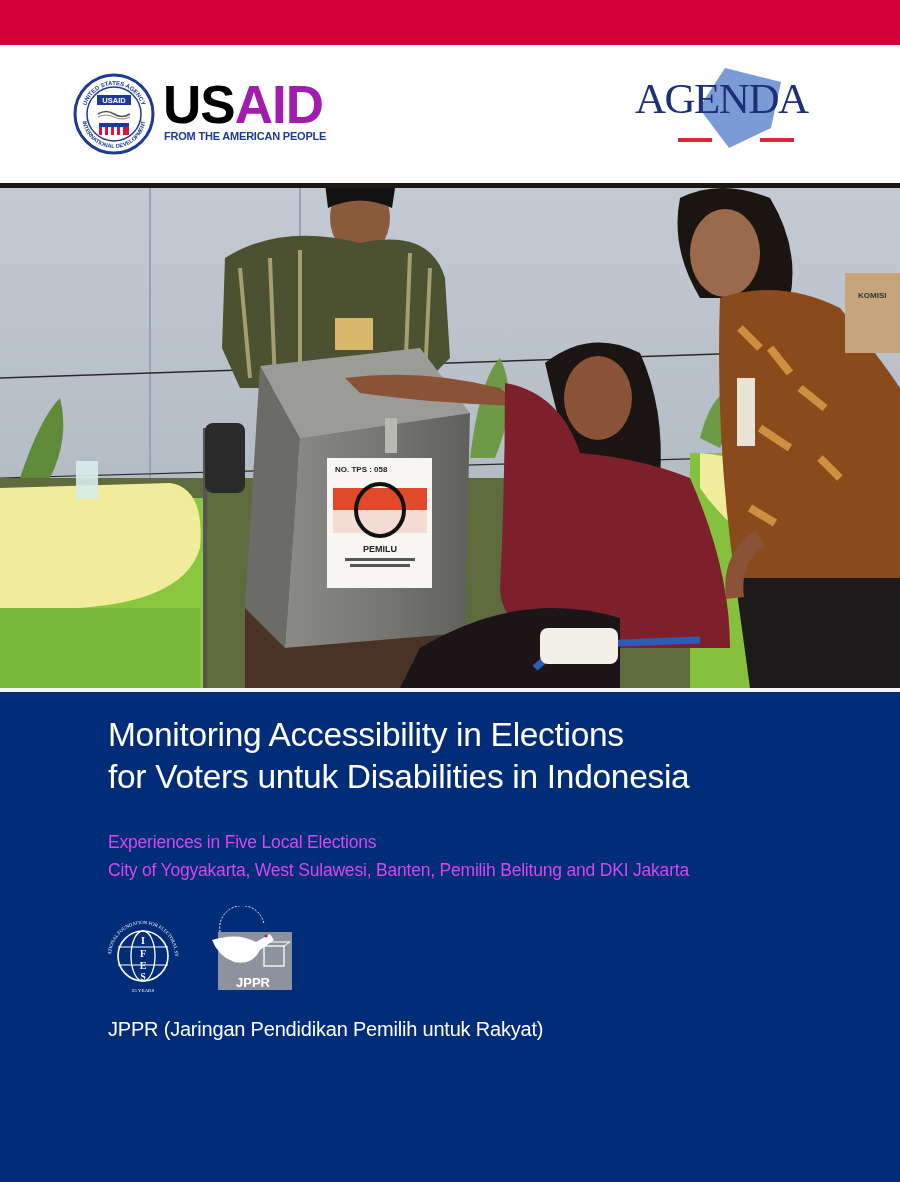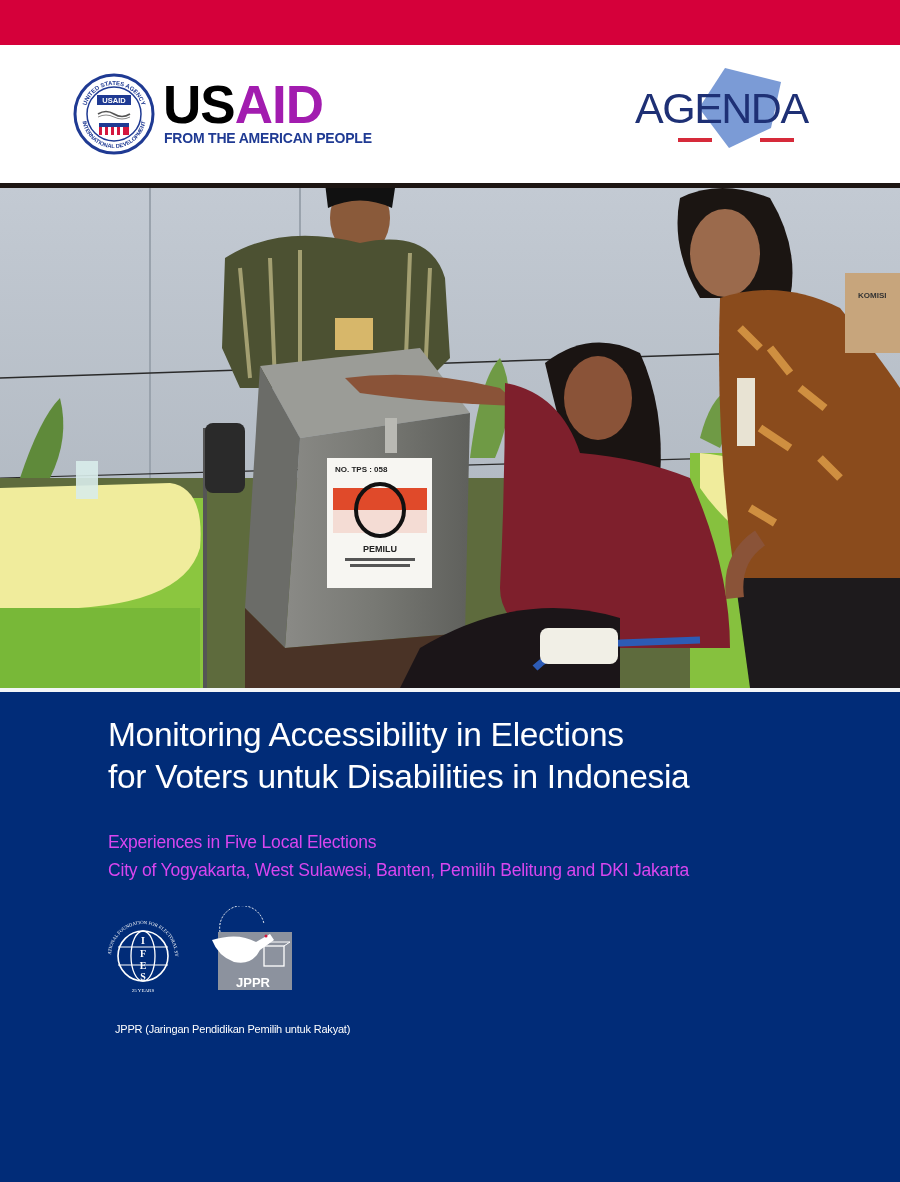--- a/index.html
+++ b/index.html
@@ -9,38 +9,38 @@
   .red-band { position:absolute; left:0; top:0; width:900px; height:45px; background:#d5003a; }
   .header { position:absolute; left:0; top:45px; width:900px; height:138px; background:#ffffff; }
   .dark-rule { position:absolute; left:0; top:183px; width:900px; height:5px; background:#1d1613; }
 
   
   .usaid-logo { position:absolute; left:73px; top:73px; width:280px; height:80px; }
   .usaid-seal { position:absolute; left:0; top:0; width:82px; height:82px; }
   .usaid-word { position:absolute; left:90px; top:4px; font-weight:bold; font-size:53px; letter-spacing:-1px; line-height:56px; }
   .usaid-word .us { color:#000000; }
   .usaid-word .aid { color:#a21caf; }
-  .usaid-tag { position:absolute; left:91px; top:57px; font-size:14px; font-weight:bold; color:#1f3a93; letter-spacing:-0.2px; white-space:nowrap; }
+  .usaid-tag { position:absolute; left:91px; top:57px; font-size:11px; font-weight:bold; color:#1f3a93; letter-spacing:-0.2px; white-space:nowrap; }
 
   
   .agenda-logo { position:absolute; left:630px; top:68px; width:200px; height:90px; }
-  .agenda-word { position:absolute; left:5px; top:16px; font-size:43px; color:#1e3075; letter-spacing:-1.5px; font-family:Liberation Sans, sans-serif; }
+  .agenda-word { position:absolute; left:5px; top:6px; font-size:43px; color:#1e3075; letter-spacing:-1.5px; font-family:Liberation Serif, serif; }
   .agenda-bar { position:absolute; top:70px; height:4px; background:#d62a3a; width:34px; }
 
   
   .photo { position:absolute; left:0; top:188px; width:900px; height:500px; overflow:hidden; background:#b9c0c8; }
   .white-rule { position:absolute; left:0; top:688px; width:900px; height:4px; background:#f2f5f7; }
 
   
   .blue-panel { position:absolute; left:0; top:692px; width:900px; height:490px; background:#012c78; color:#ffffff;padding-left:30px; }
   .title { position:absolute; left:108px; top:22px; font-size:33.5px; line-height:42px; color:#ffffff; letter-spacing:-0.3px; font-family:"Liberation Sans", sans-serif; }
   .subtitle { position:absolute; left:108px; top:136px; font-size:17.5px; line-height:28px; color:#d946ef; letter-spacing:-0.2px; }
   .ifes-logo { position:absolute; left:104px; top:225px; width:78px; height:78px; }
   .jppr-logo { position:absolute; left:208px; top:214px; width:84px; height:86px; }
-  .publisher { position:absolute; left:108px; top:325px; font-size:11px; line-height:24px; color:#ffffff; letter-spacing:-0.2px;margin-left:7px; }
+  .publisher { position:absolute; left:108px; top:325px; font-size:20px; line-height:24px; color:#ffffff; letter-spacing:-0.2px; }
 </style>
 </head>
 <body>
 
 <div class="red-band"></div>
 
 <div class="header">
 
   <div class="usaid-logo" style="top:28px;">
     <svg class="usaid-seal" viewBox="0 0 82 82">

